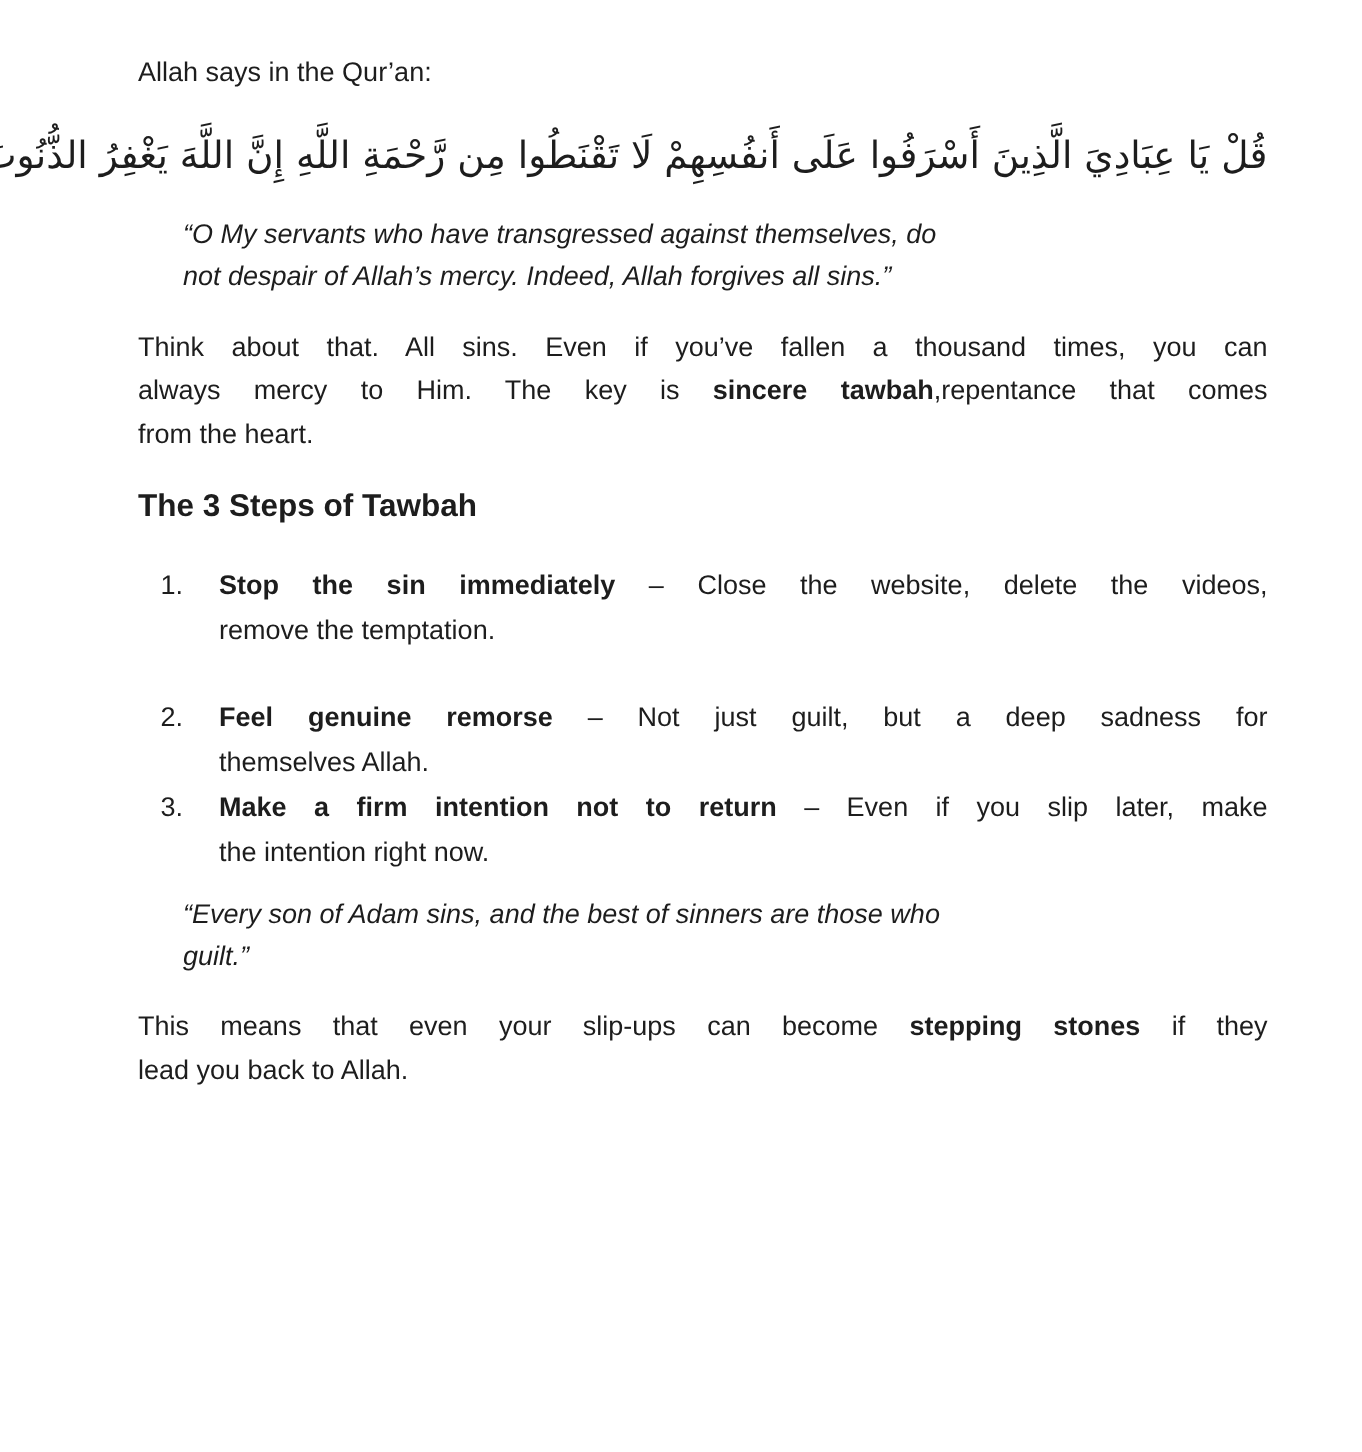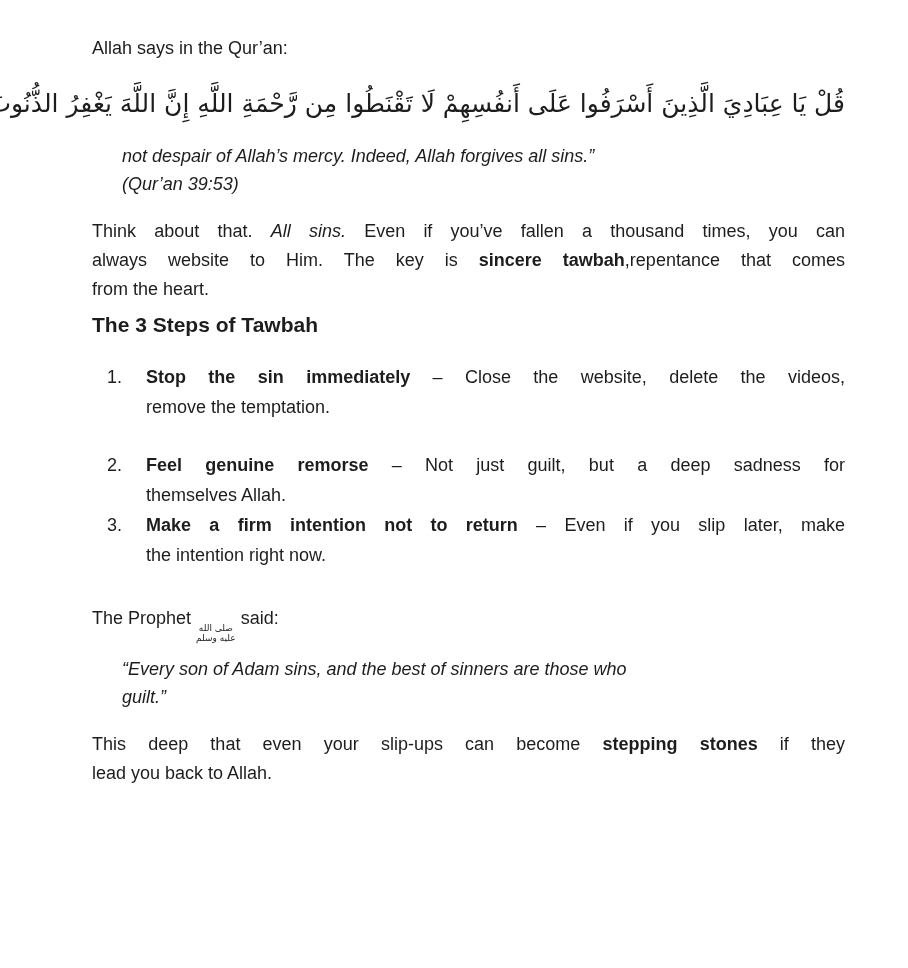--- a/index.html
+++ b/index.html
@@ -29,39 +29,39 @@
     margin: 14px 0 0 30px;
     font-style: italic;
     font-size: 18px;
     line-height: 28px;
   }
   .quote2 { margin-top: 12px; }
 
   .para { margin-top: 19px; font-size: 18px; line-height: 29px; }
 
   .heading {
-    margin-top: 8px;
+    margin-top: 21px;
     font-size: 21px;
     font-weight: bold;
     line-height: 26px;
   }
 
   .steps { margin-top: 24px; margin-left: 15px; font-size: 18px; line-height: 30px; }
   .step { display: flex; }
   .step-gap { margin-top: 28px; }
   .step-marker { flex: 0 0 39px; }
   .step-text { flex: 1; }
 
   .prophet { margin-top: 36px; font-size: 18px; line-height: 24px; }
 
   .jline { text-align: justify; text-align-last: justify; }
   .line { text-align: left; }
 
   .b { font-weight: bold; }
-  .it { font-style: italic; }
+  .it { }
 
   .honorific {
     display: inline-flex;
     flex-direction: column;
     align-items: center;
     font-family: "DejaVu Sans", sans-serif;
     font-size: 9px;
     line-height: 10px;
     vertical-align: -7px;
     direction: rtl;
@@ -72,27 +72,27 @@
 
 <div class="page">
 
   <div class="intro">Allah says in the Qur’an:</div>
 
   <div class="arabic">
     <div class="a-line1" lang="ar" dir="rtl">قُلْ يَا عِبَادِيَ الَّذِينَ أَسْرَفُوا عَلَى أَنفُسِهِمْ لَا تَقْنَطُوا مِن رَّحْمَةِ اللَّهِ إِنَّ اللَّهَ يَغْفِرُ الذُّنُوبَ جَمِيعًا</div>
   </div>
 
   <div class="quote">
+    <div class="line">“O My servants who have transgressed against themselves, do</div>
     <div class="line">not despair of Allah’s mercy. Indeed, Allah forgives all sins.”</div>
-    <div class="line">(Qur’an 39:53)</div>
   </div>
 
   <div class="para">
     <div class="jline"><span>Think about that. </span><span class="it">All sins.</span><span> Even if you’ve fallen a thousand times, you can</span></div>
-    <div class="jline"><span>always website to Him. The key is </span><span class="b">sincere tawbah</span><span>,repentance that comes</span></div>
+    <div class="jline"><span>always mercy to Him. The key is </span><span class="b">sincere tawbah</span><span>,repentance that comes</span></div>
     <div class="line">from the heart.</div>
   </div>
 
   <div class="heading">The 3 Steps of Tawbah</div>
 
   <div class="steps">
 
     <div class="step">
       <div class="step-marker">1.</div>
       <div class="step-text">
@@ -112,28 +112,24 @@
     <div class="step">
       <div class="step-marker">3.</div>
       <div class="step-text">
         <div class="jline"><span class="b">Make a firm intention not to return</span><span> – Even if you slip later, make</span></div>
         <div class="line">the intention right now.</div>
       </div>
     </div>
 
   </div>
 
-  <div class="prophet"><span>The Prophet </span><span class="honorific">
-        <span lang="ar" dir="rtl">صلى الله</span>
-        <span lang="ar" dir="rtl">عليه وسلم</span>
-      </span><span> said:</span></div>
 
   <div class="quote quote2">
     <div class="line">“Every son of Adam sins, and the best of sinners are those who</div>
     <div class="line">guilt.”</div>
   </div>
 
   <div class="para">
-    <div class="jline"><span>This deep that even your slip-ups can become </span><span class="b">stepping stones</span><span> if they</span></div>
+    <div class="jline"><span>This means that even your slip-ups can become </span><span class="b">stepping stones</span><span> if they</span></div>
     <div class="line">lead you back to Allah.</div>
   </div>
 
 </div>
 
 </body></html>

